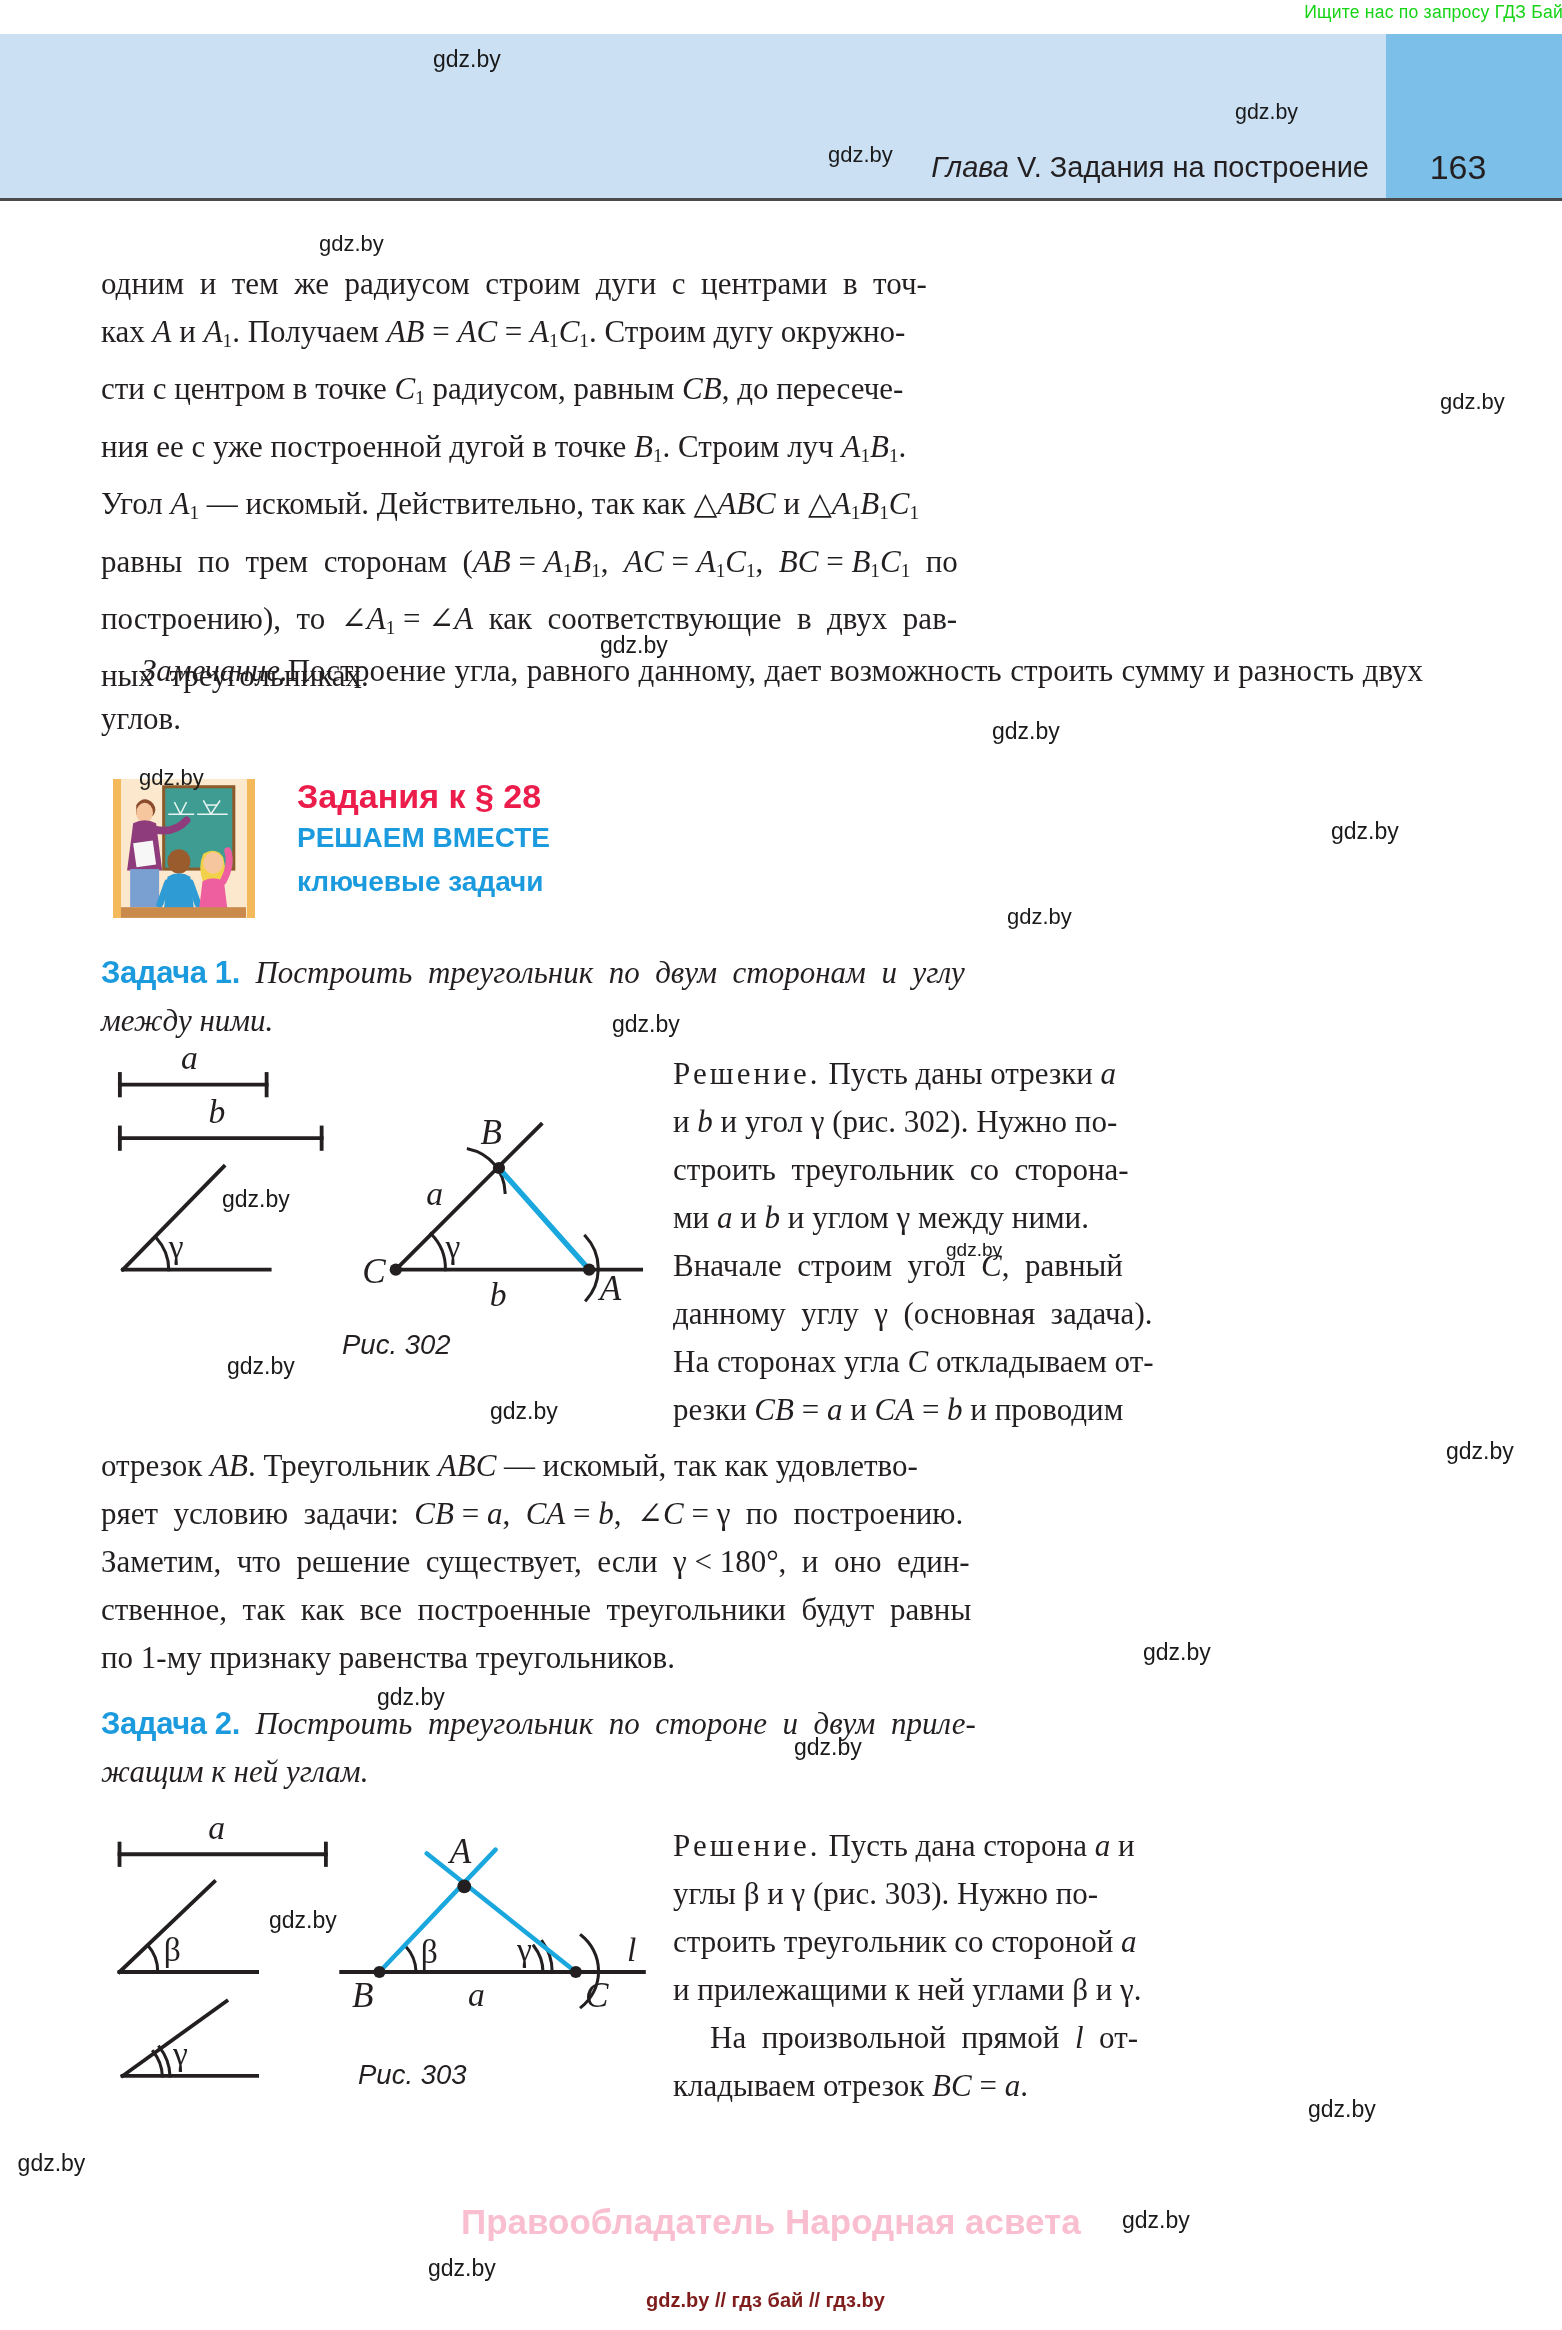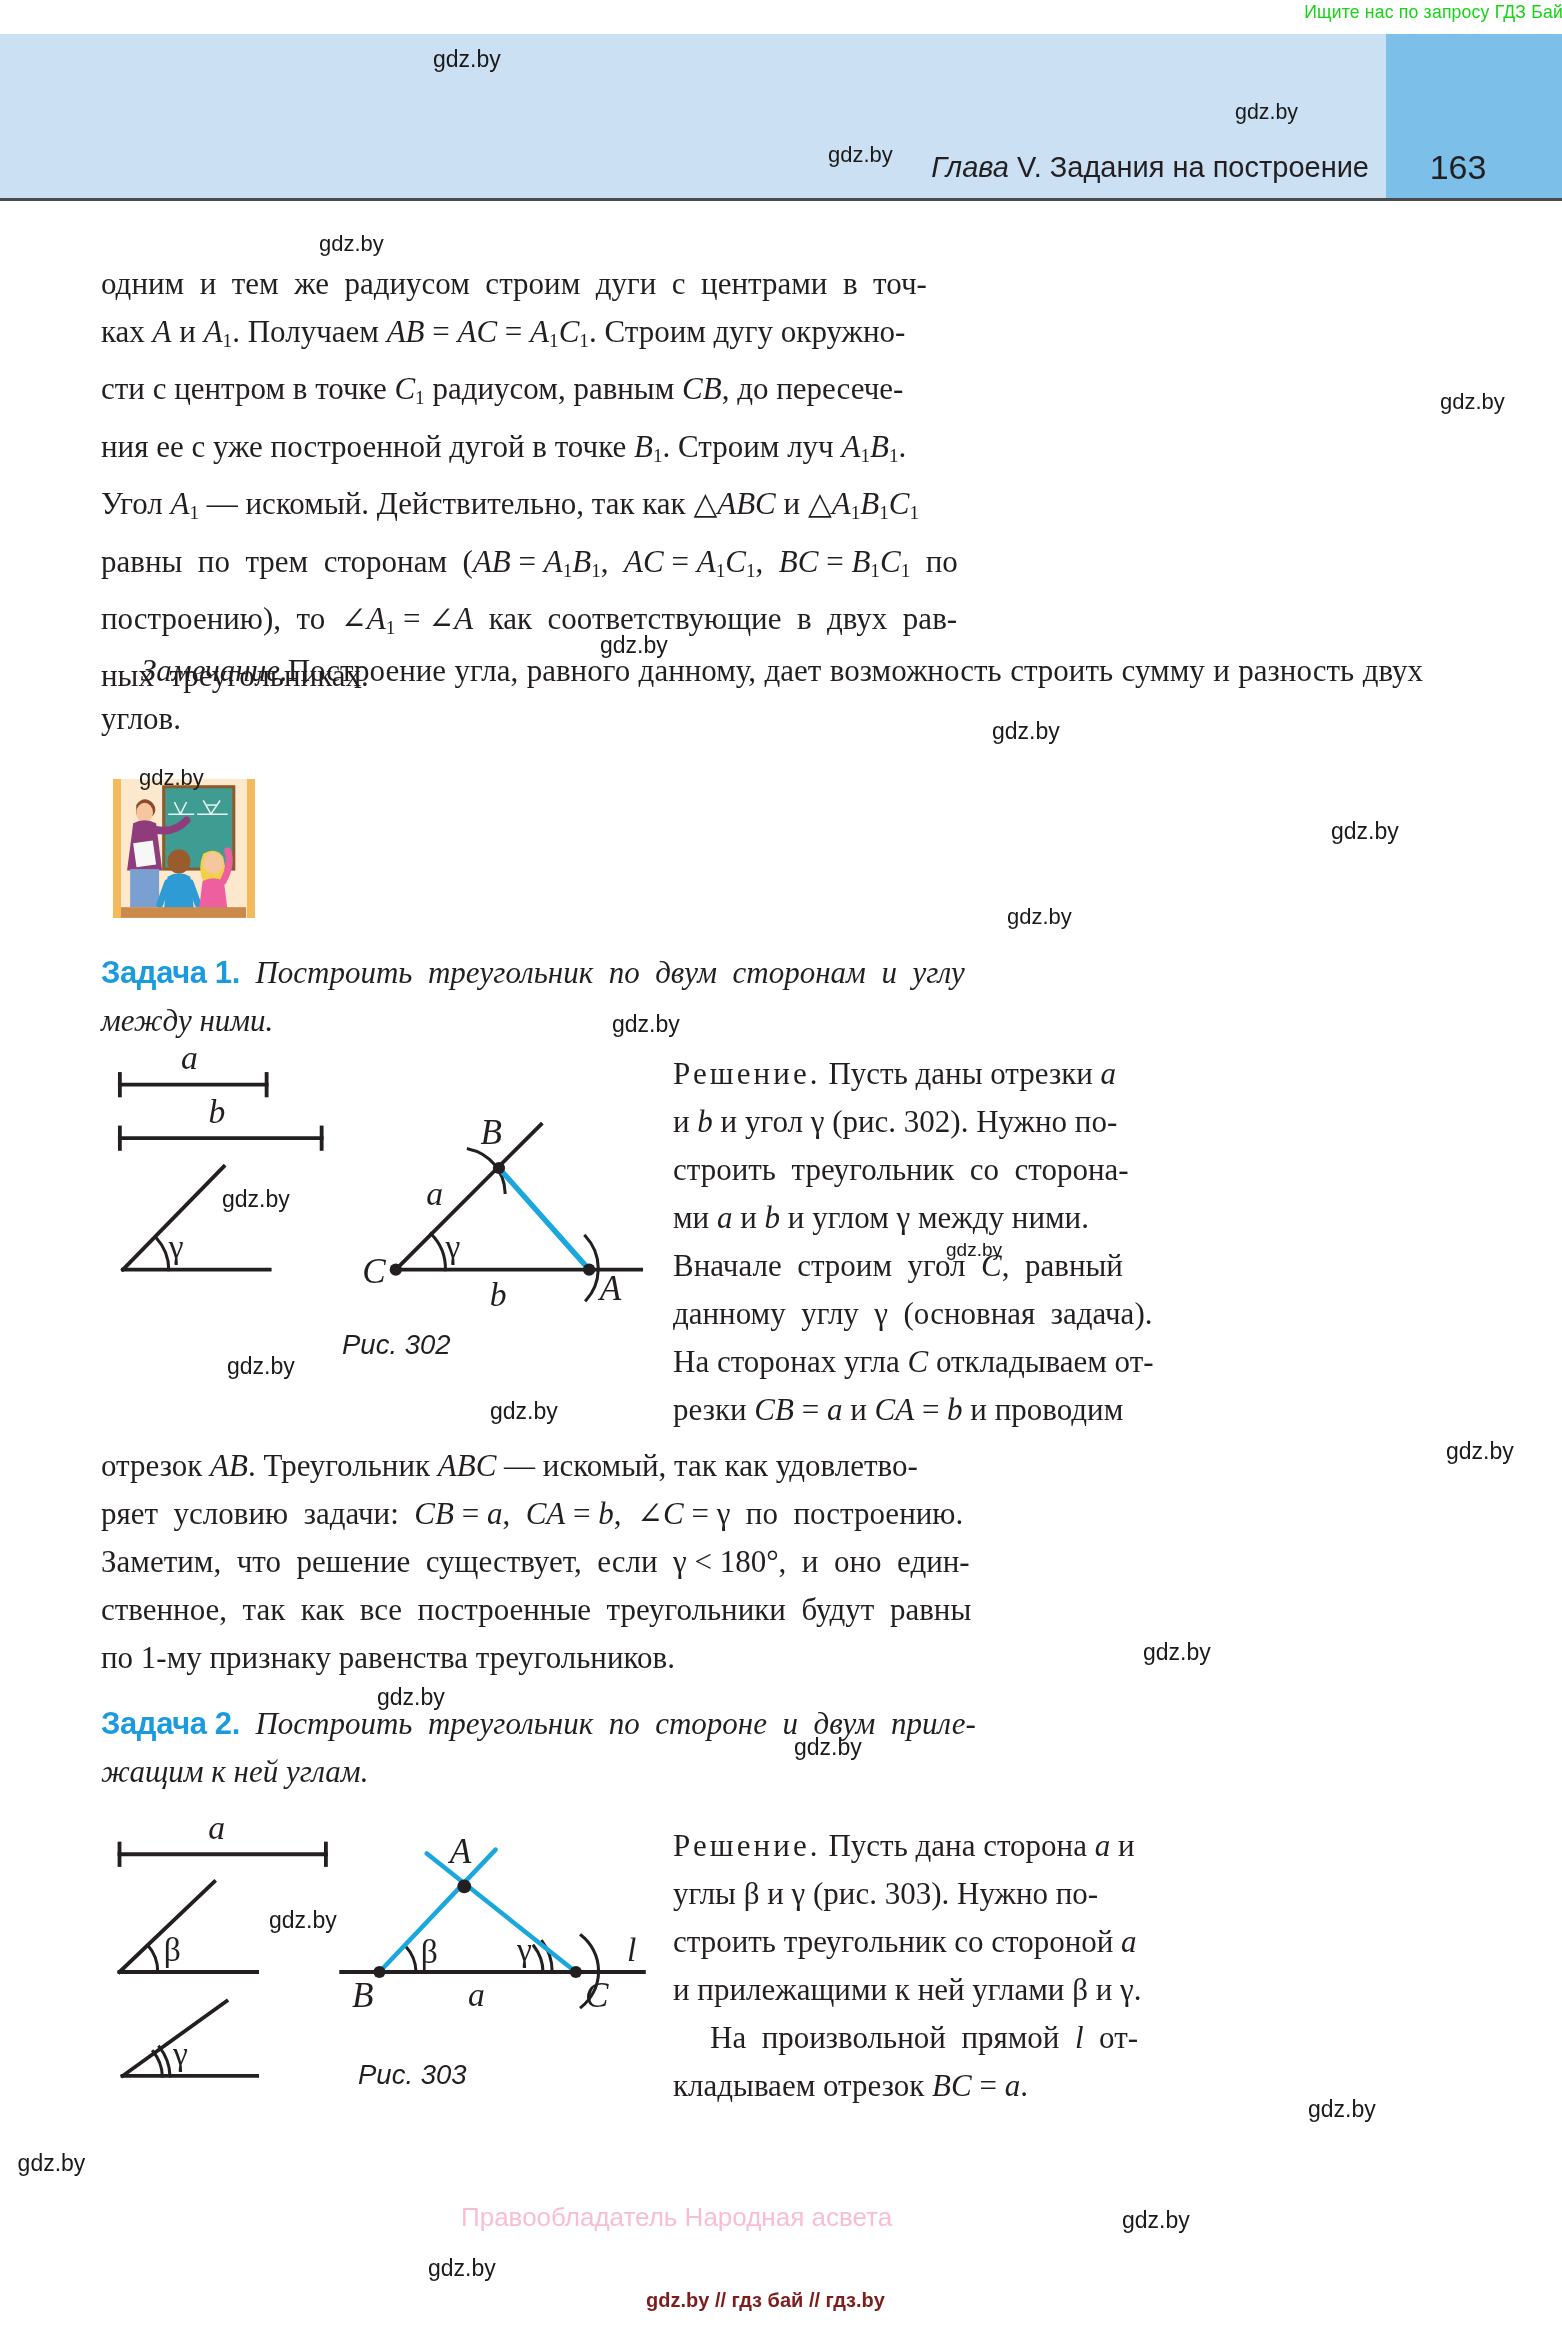--- a/index.html
+++ b/index.html
@@ -211,21 +211,22 @@
     font-family: "Liberation Sans", sans-serif;
     color: #1a1a1a;
     white-space: nowrap;
     pointer-events: none;
   }
   .wm-pink {
     position: absolute;
     font-family: "Liberation Sans", sans-serif;
     color: #f9bed0;
     white-space: nowrap;
-    font-size: 26px;
+    font-size: 35px;
+    font-weight: bold;
   }
   .wm-blue {
     position: absolute;
     font-family: "Liberation Sans", sans-serif;
     color: #7f1d1d;
     white-space: nowrap;
     font-size: 20px;
     font-weight: bold;
   }
 </style>
@@ -286,20 +287,25 @@
       </g>
 
       <g>
         <path d="M108 98 q16 -10 26 4 q6 22 -2 34 l-24 0 q-8 -20 0 -38 z" fill="#f2d14a"></path>
         <ellipse cx="121" cy="110" rx="13" ry="14" fill="#f6c79f"></ellipse>
         <path d="M107 134 q14 -8 28 0 l5 40 l-38 0 z" fill="#ee5fa0"></path>
         <path d="M134 134 q12 -22 6 -40" stroke="#ee5fa0" stroke-width="9" fill="none" stroke-linecap="round"></path>
       </g>
       <rect x="0" y="168" width="164" height="14" fill="#c98a4b"></rect>
     </svg>
+  </div>
+  <div class="section-headings">
+    <div class="sec-h1">Задания к § 28</div>
+    <div class="sec-h2">РЕШАЕМ ВМЕСТЕ</div>
+    <div class="sec-h3">ключевые задачи</div>
   </div>
 </div>
 
 <div class="task-head" id="task-1">
   <span class="tag">Задача 1.</span>&nbsp;
   Построить&nbsp; треугольник&nbsp; по&nbsp; двум&nbsp; сторонам&nbsp; и&nbsp; углу<br>между ними.
 </div>
 
 <div class="figure" id="fig-302">
   <svg width="551" height="321" viewBox="0 0 720 420" xmlns="http://www.w3.org/2000/svg">

